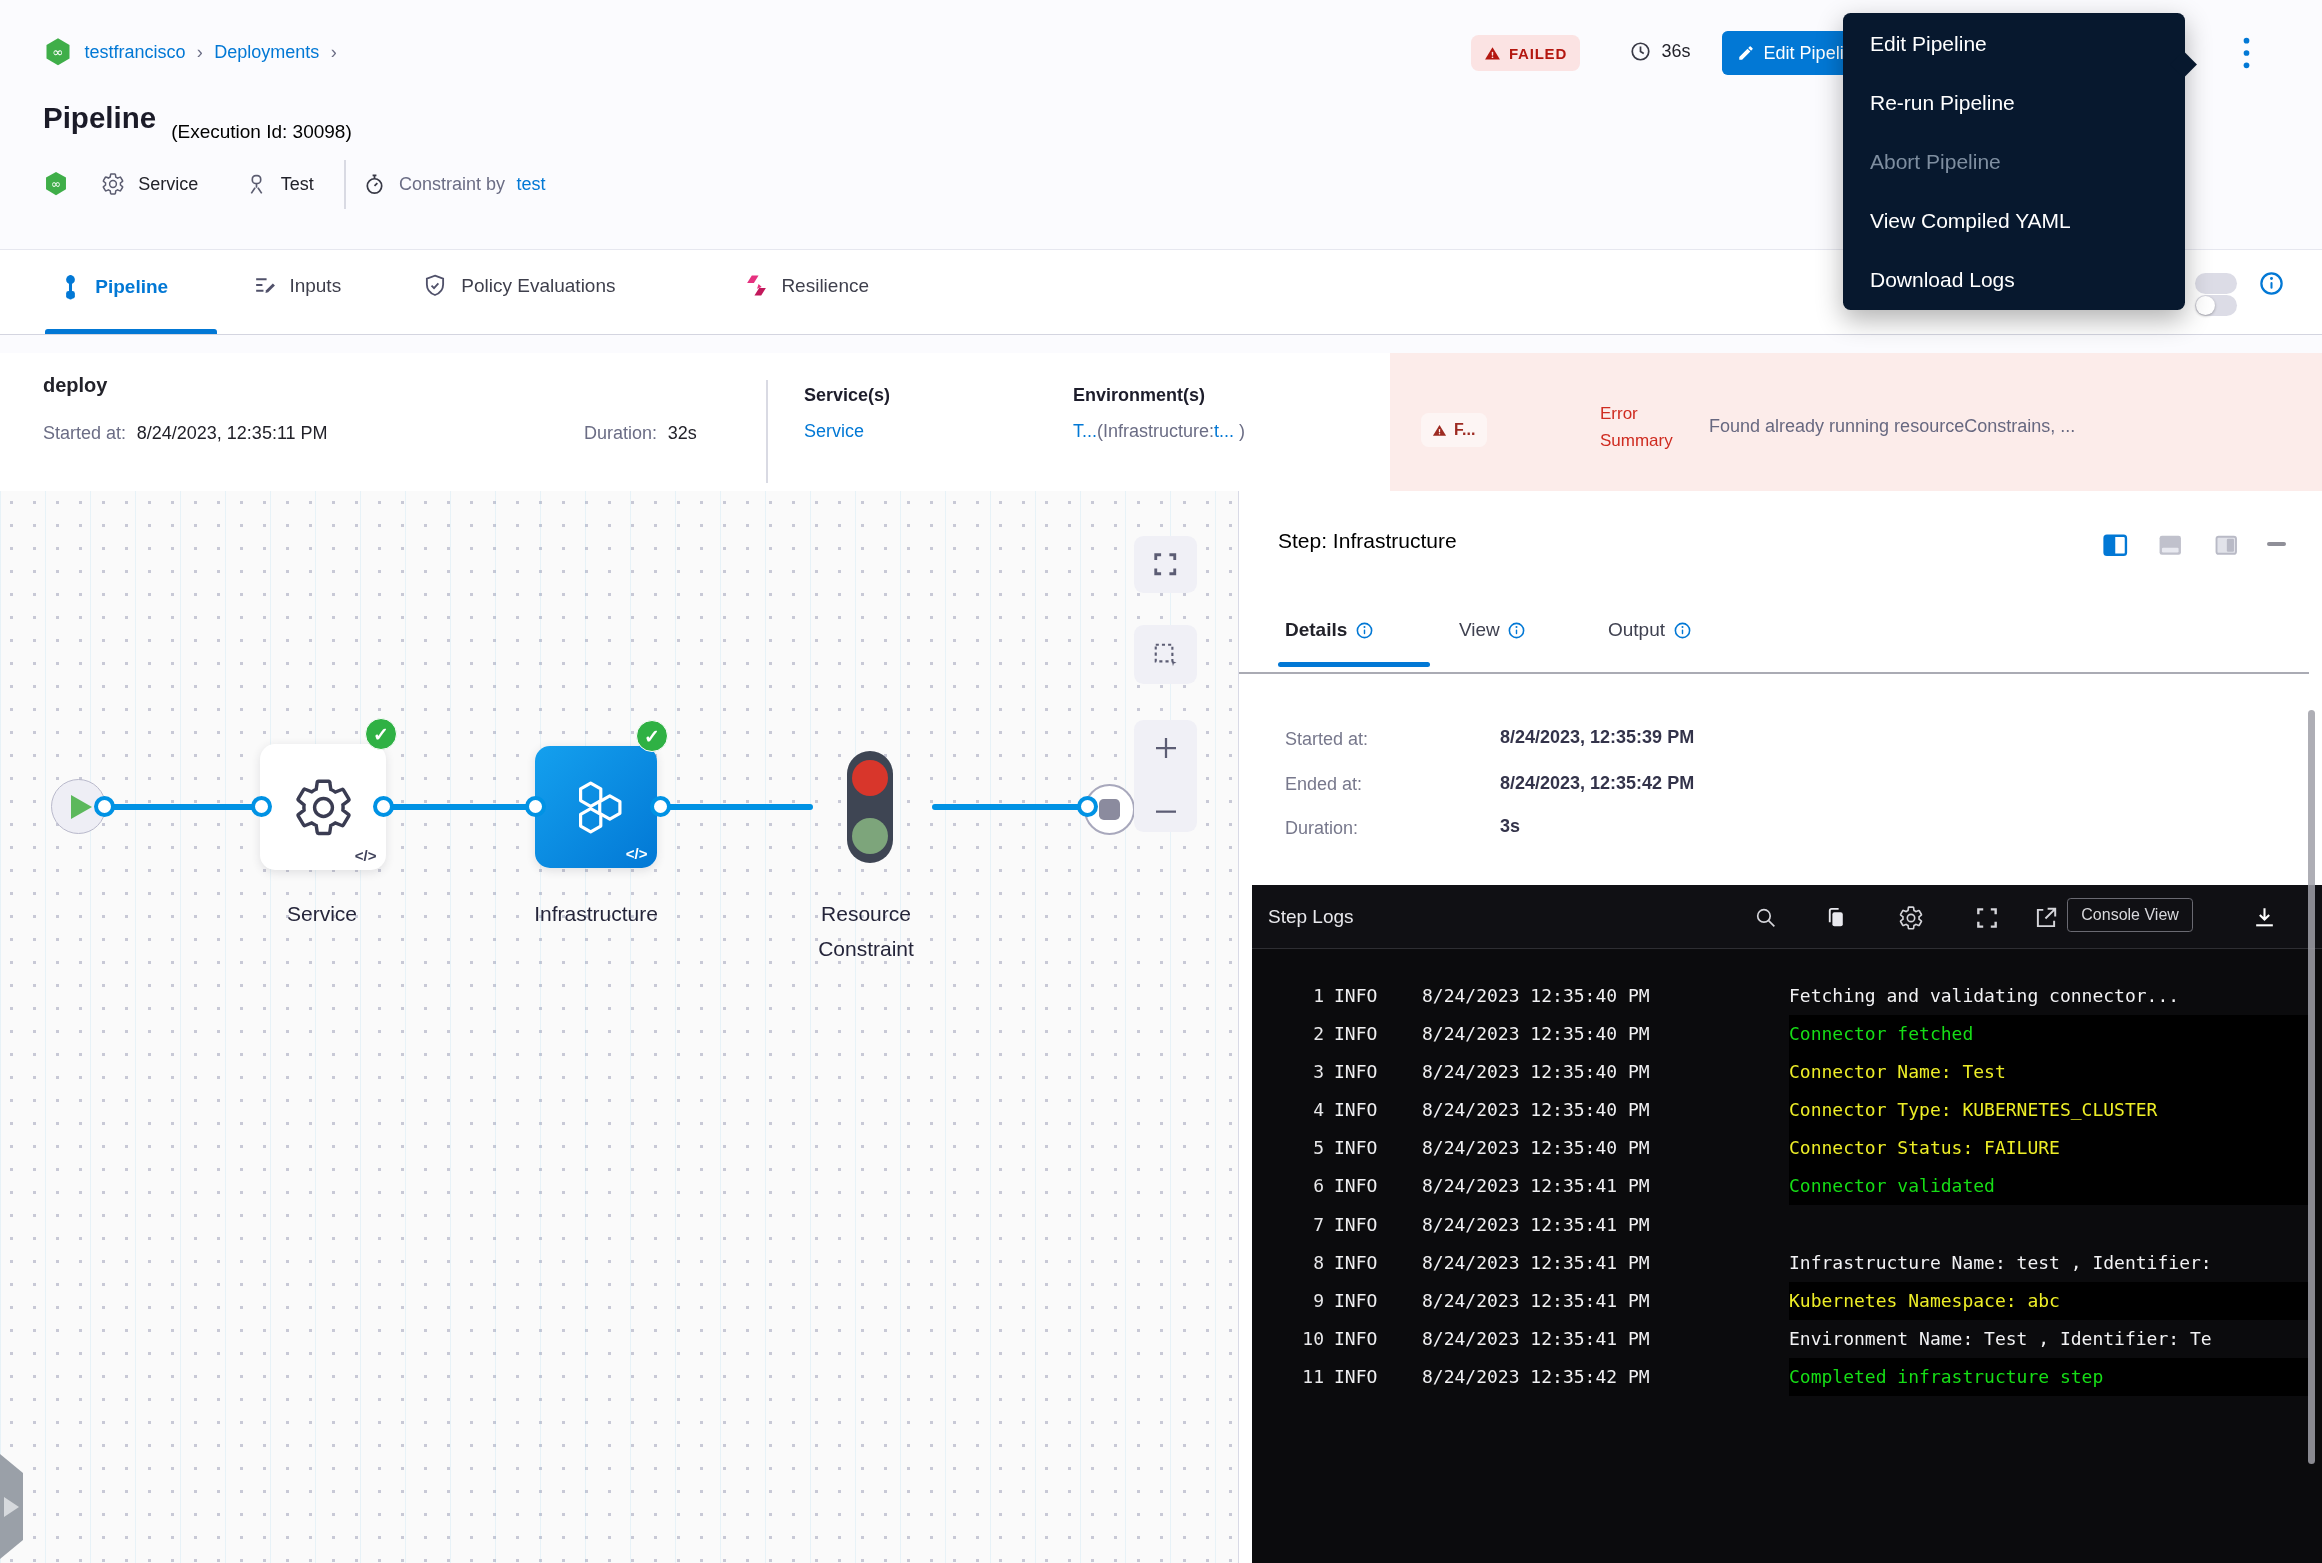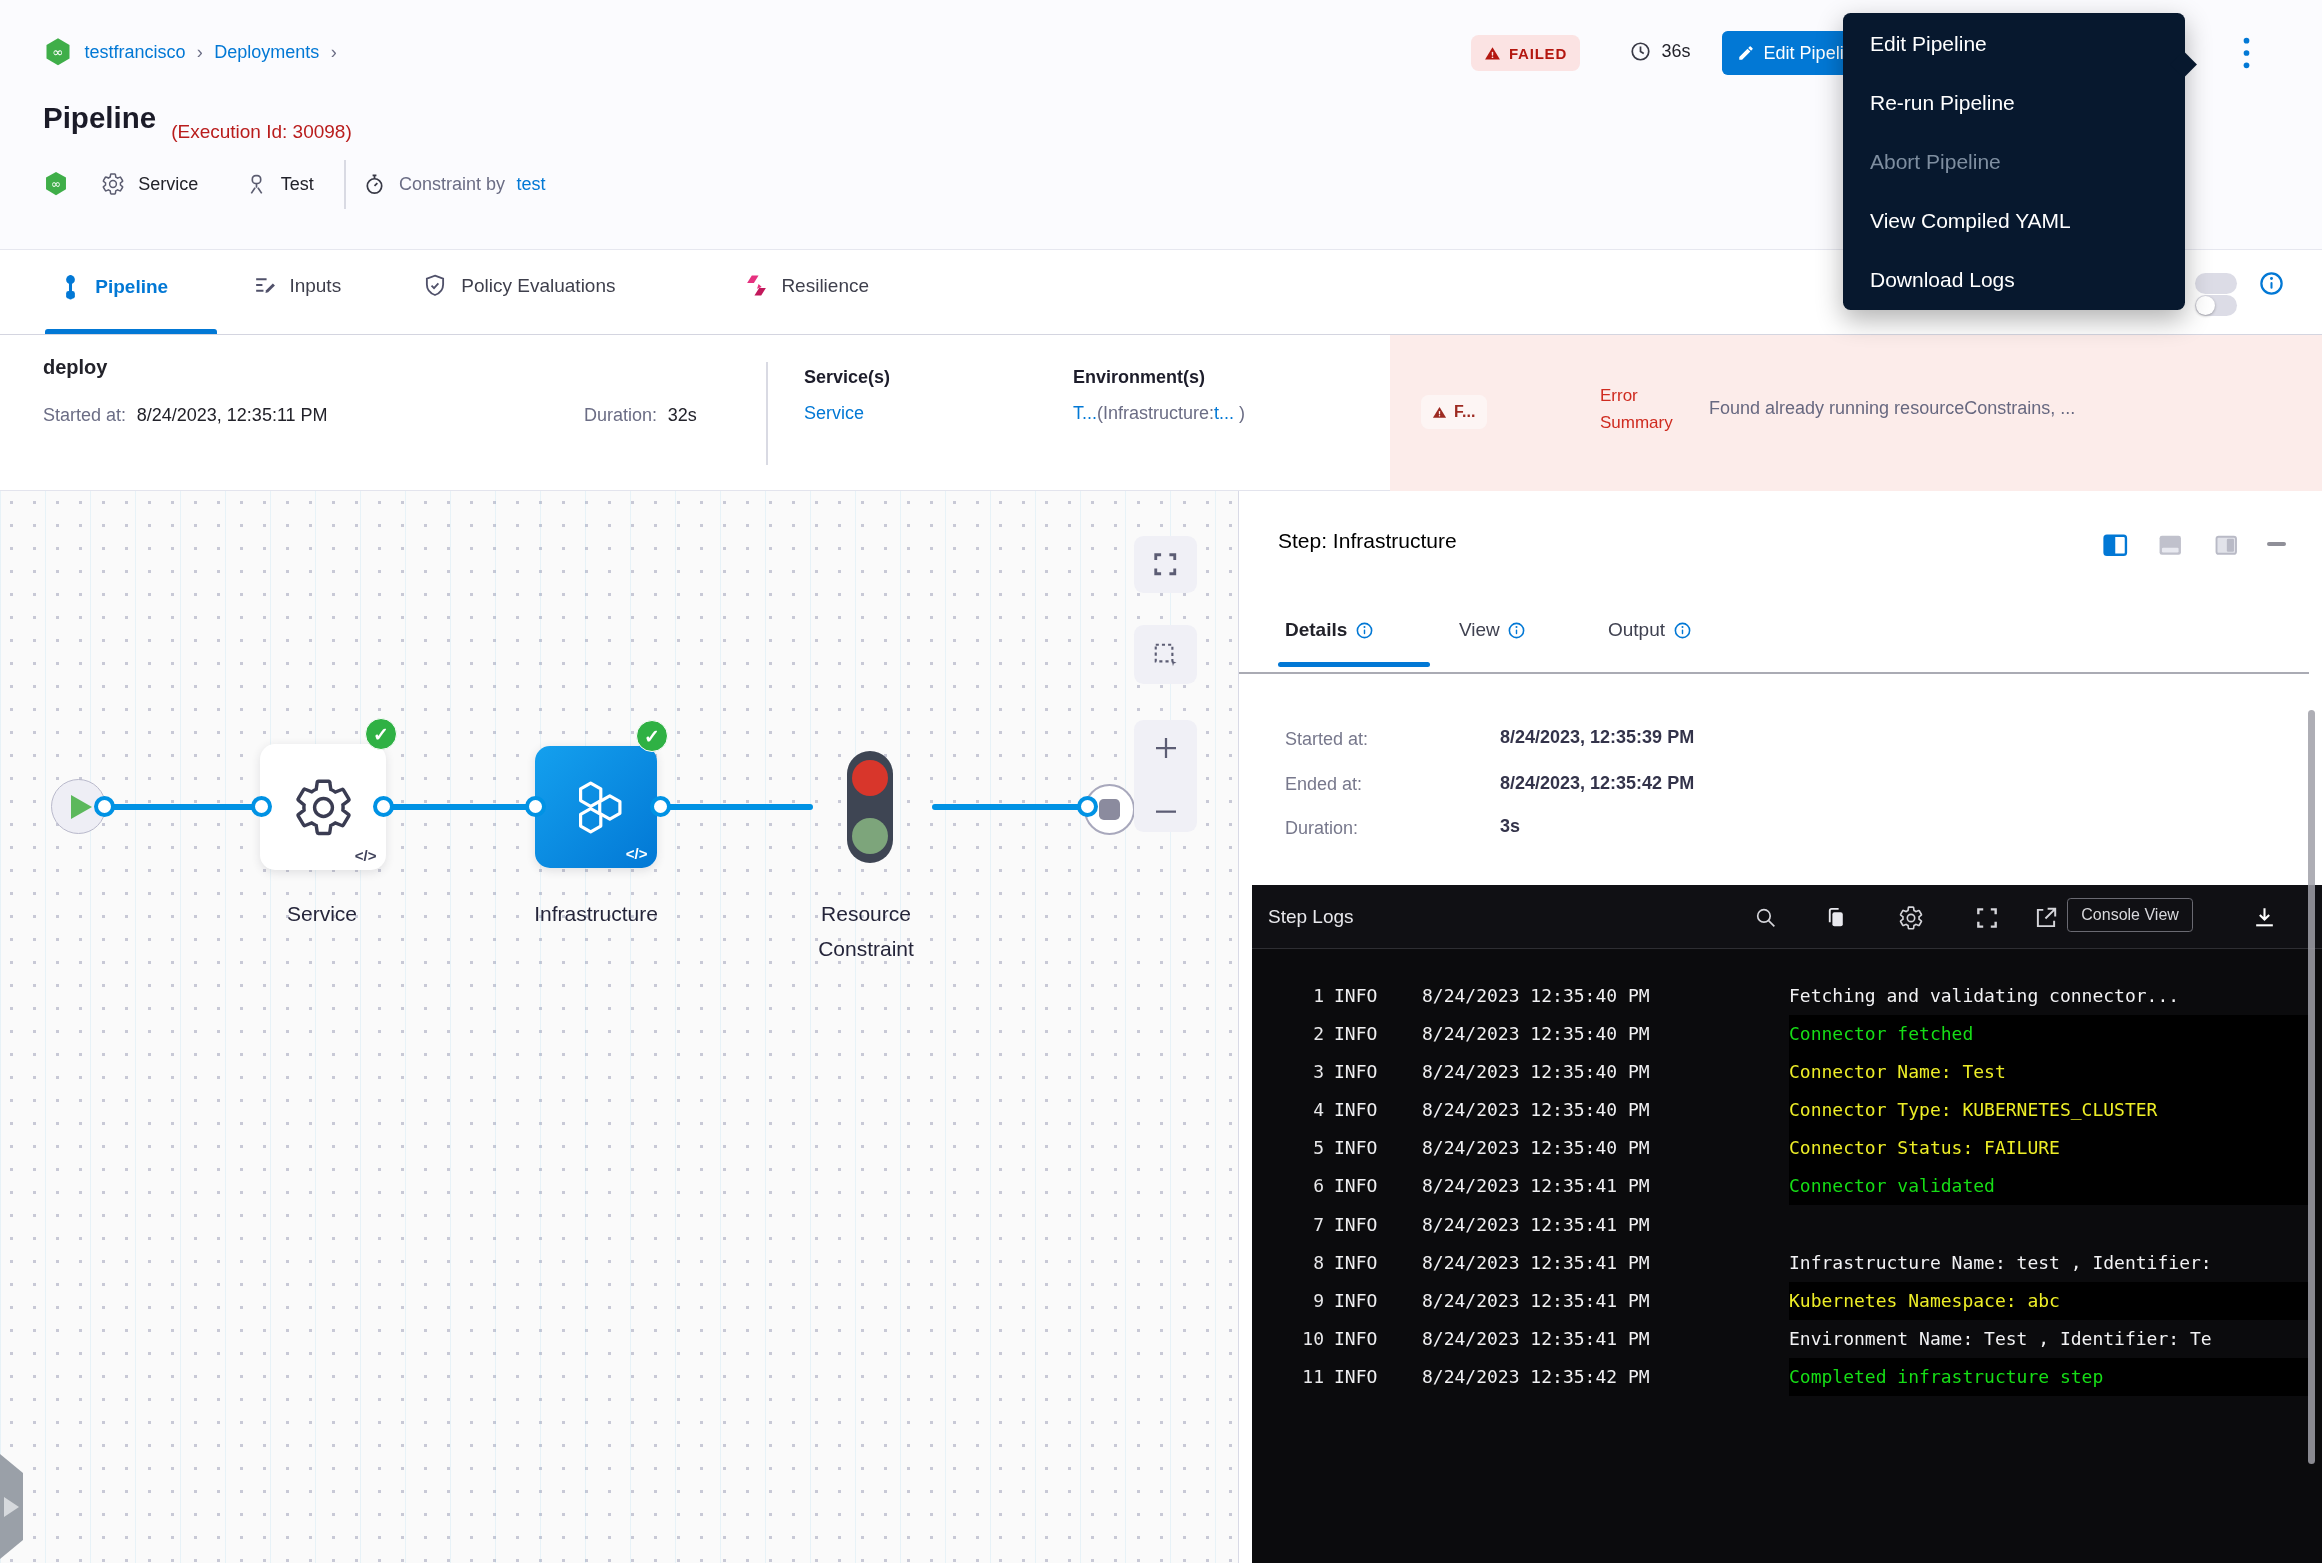--- a/index.html
+++ b/index.html
@@ -5,21 +5,21 @@
   html,body{margin:0;padding:0;background:#fff;}
   #app{position:relative;width:2323px;height:1564px;overflow:hidden;
        font-family:"Liberation Sans",sans-serif;background:#fbfbfe;color:#22222a;}
   .abs{position:absolute;}
   .row{display:flex;align-items:center;}
   svg{display:block;}
   
   .crumb-link{color:#0278d5;font-size:18px;cursor:pointer;}
   .crumb-sep{color:#6b6d85;font-size:18px;}
   .page-title{font-size:29.5px;font-weight:bold;color:#1b1b28;}
-  .exec-id{font-size:19px;color:#b91c1c;margin-top:28px;}
+  .exec-id{font-size:19px;color:#000000;margin-top:28px;}
   .meta-text{font-size:18px;color:#22222a;}
   .meta-muted{font-size:18px;color:#6b6d85;}
   .meta-link{font-size:18px;color:#0278d5;}
   .vdiv{width:1.9px;background:#d9dae3;}
   
   .failed-badge{background:#fbe3e3;border-radius:7.6px;height:36px;padding:0 13.3px;gap:7.6px;}
   .failed-badge span{color:#b41710;font-weight:bold;font-size:15px;letter-spacing:0.8px;}
   .elapsed{font-size:18px;color:#22222a;}
   .btn-primary{background:#0278d5;color:#fff;border:none;border-radius:5.7px;height:44px;
       font-size:18px;display:flex;align-items:center;gap:8.6px;padding:0 15px;cursor:pointer;
@@ -240,21 +240,21 @@
       </div>
     <div class="abs" style="left:2258px;top:20px;cursor:pointer;">
       <svg width="27" height="27" viewBox="0 0 24 24">
           <circle cx="12" cy="12" r="9" stroke="#0278d5" stroke-width="2" fill="none"></circle>
           <rect x="11.1" y="10.6" width="1.8" height="6" rx=".9" fill="#0278d5"></rect>
           <circle cx="12" cy="7.6" r="1.3" fill="#0278d5"></circle>
         </svg>
     </div>
   </div>
 
-  <div class="abs stagebar" style="left:0;top:335px;width:1847px;height:156px;box-sizing:border-box;">
+  <div class="abs stagebar" style="left:0;top:353px;width:1847px;height:156px;box-sizing:border-box;">
     <div class="abs stage-name" style="left:43px;top:21px;">deploy</div>
     <div class="abs" style="left:43px;top:70px;font-size:18px;">
       <span class="lab">Started at:</span>
       <span class="val" style="margin-left:5.7px;">8/24/2023, 12:35:11 PM</span>
     </div>
     <div class="abs" style="left:584px;top:70px;font-size:18px;">
       <span class="lab">Duration:</span>
       <span class="val" style="margin-left:5.7px;">32s</span>
     </div>
     <div class="abs vdiv" style="left:766px;top:27px;height:103px;"></div>

